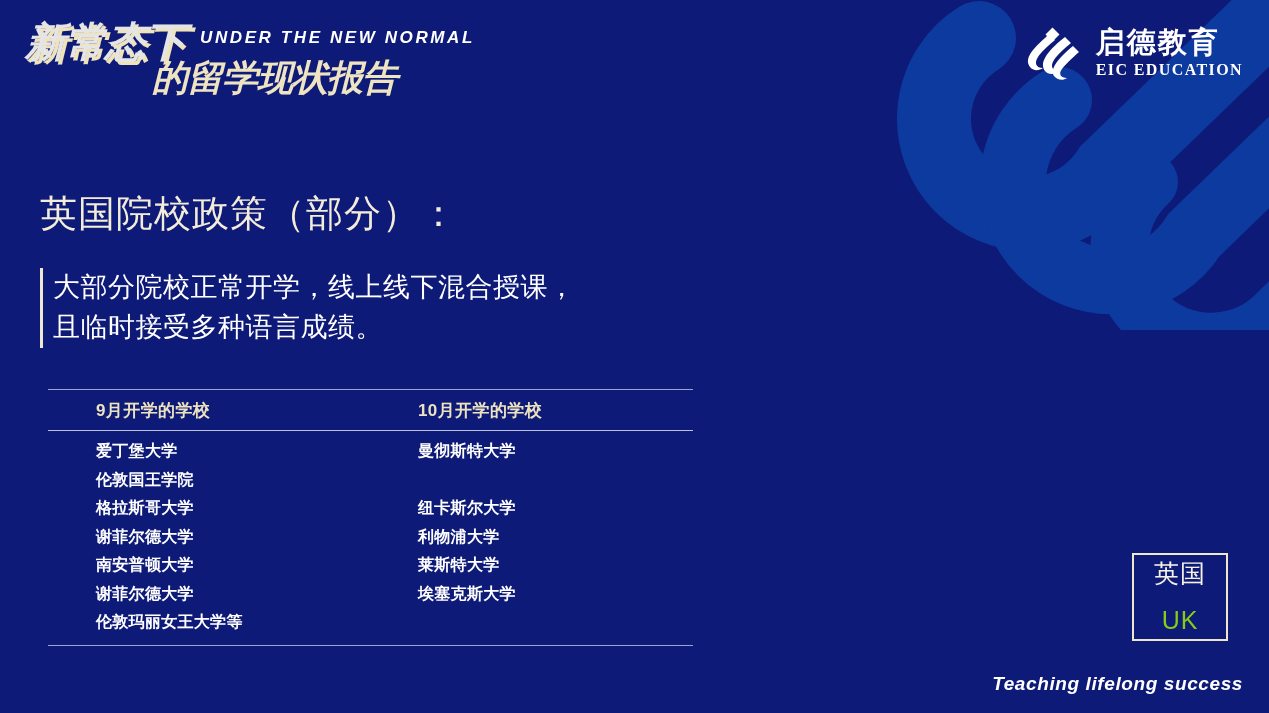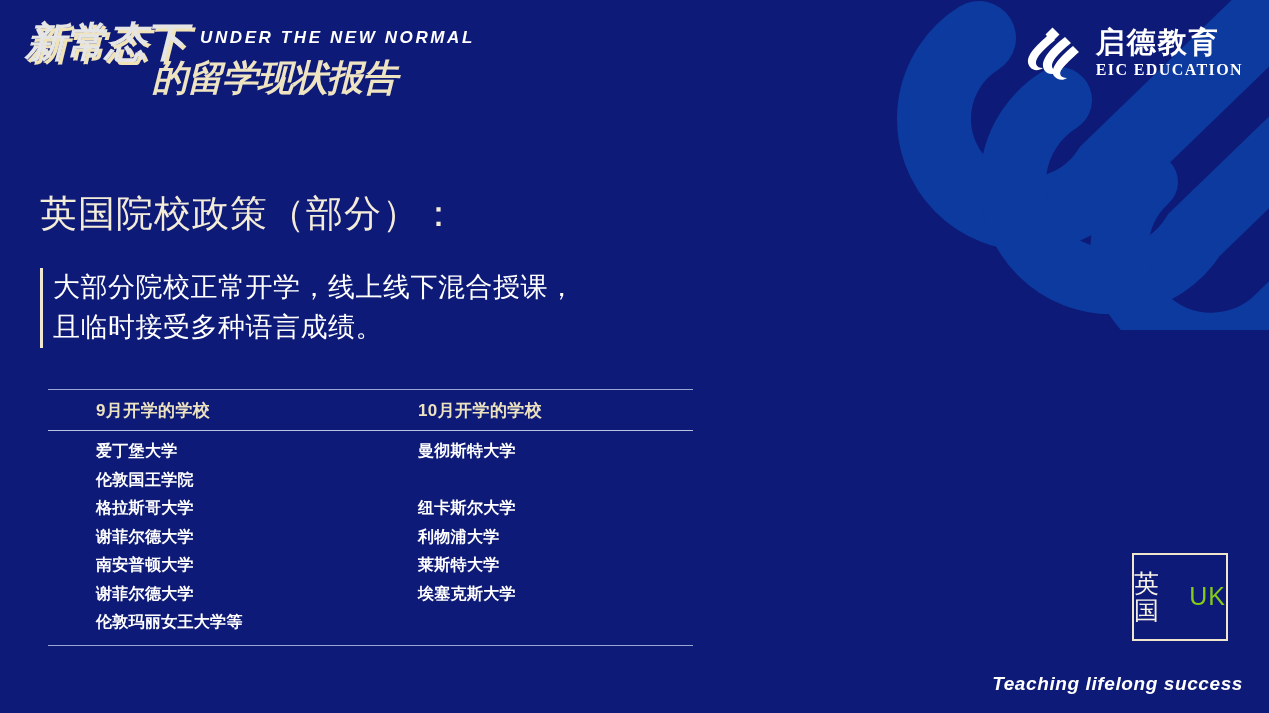--- a/index.html
+++ b/index.html
@@ -187,20 +187,21 @@
 
   
   .uk-badge {
     position: absolute;
     left: 1132px;
     top: 553px;
     width: 96px;
     height: 88px;
     border: 2px solid #efe6cb;
     display: flex;
+    flex-direction: column;
     align-items: center;
     justify-content: center;
     box-sizing: border-box;
     gap: 20px;
   }
   .uk-cn {
     font-size: 25px;
     color: #f6f2e6;
     line-height: 1.1;
     letter-spacing: 1px;

